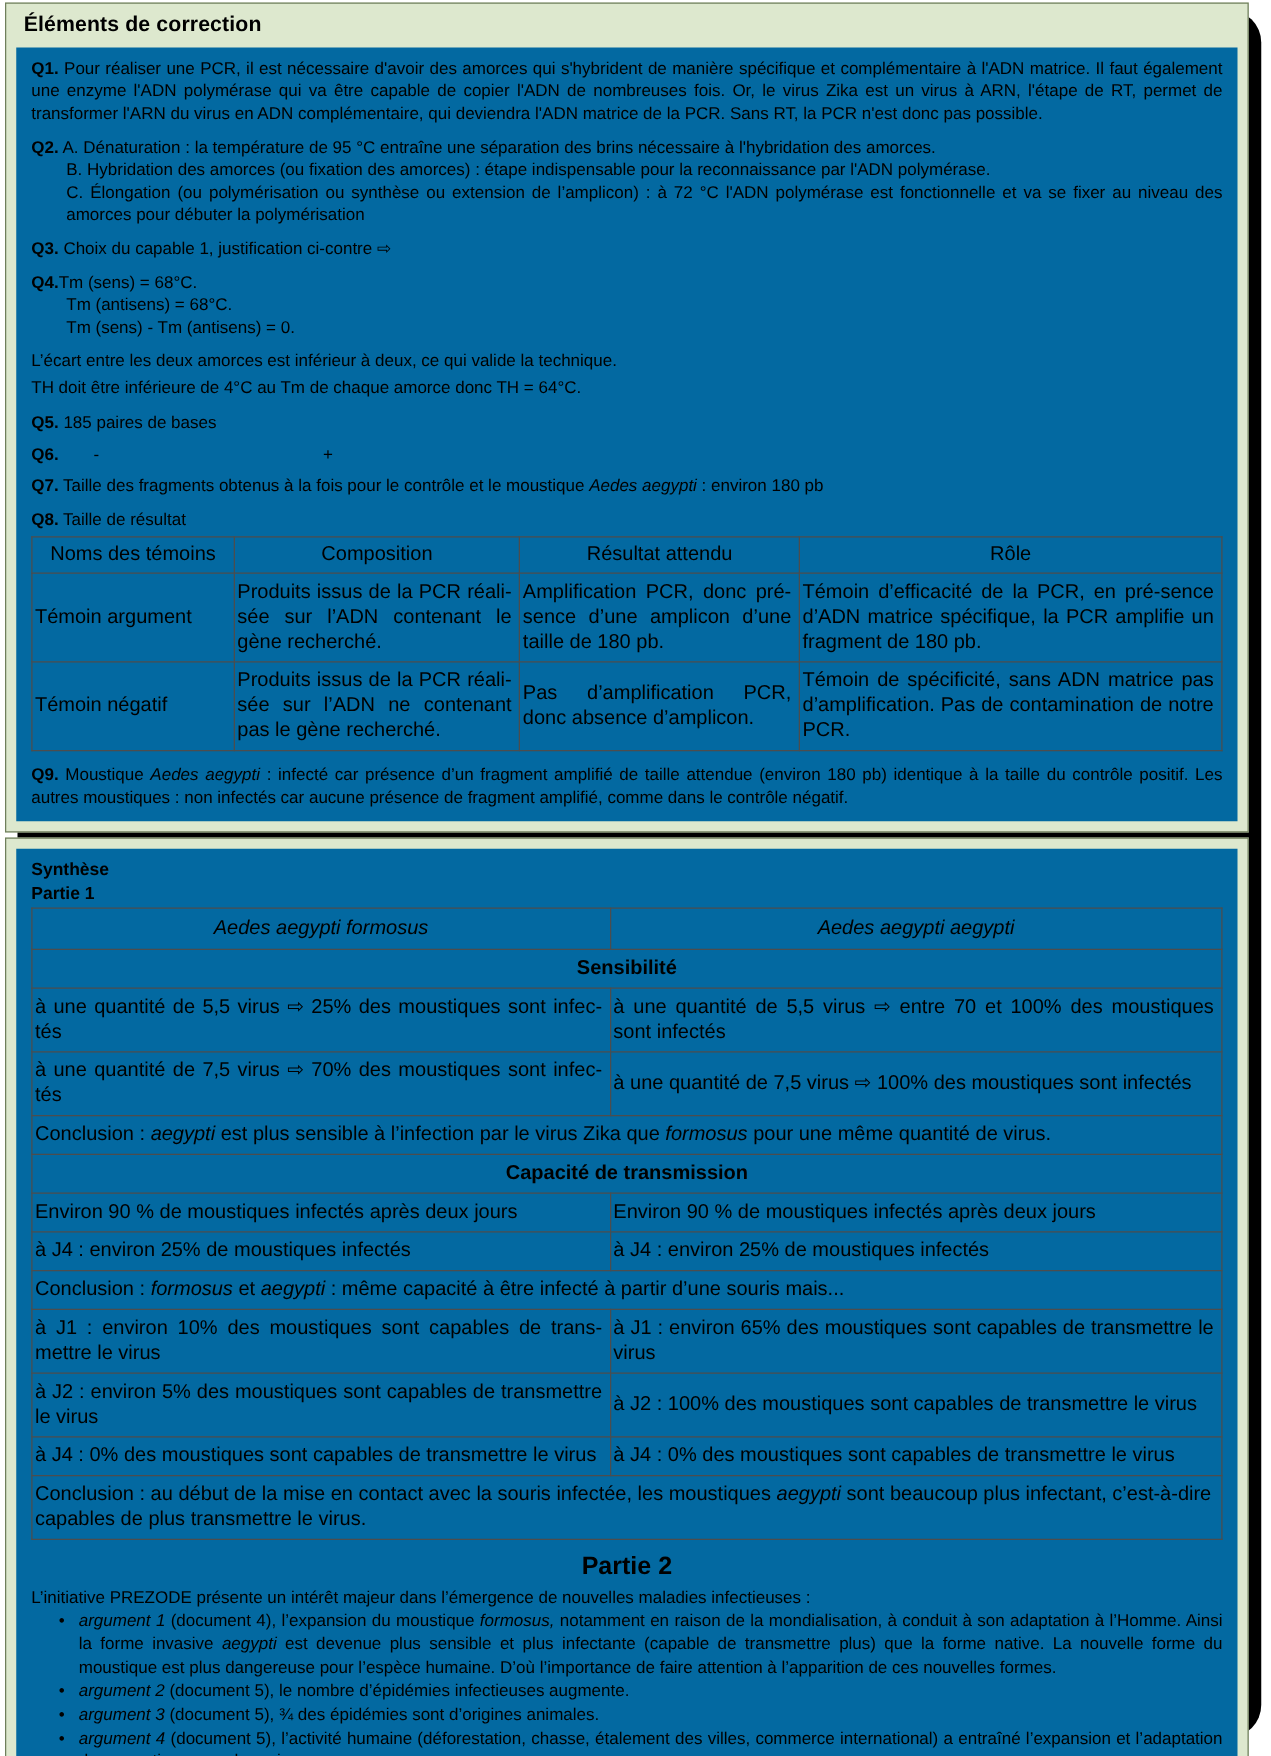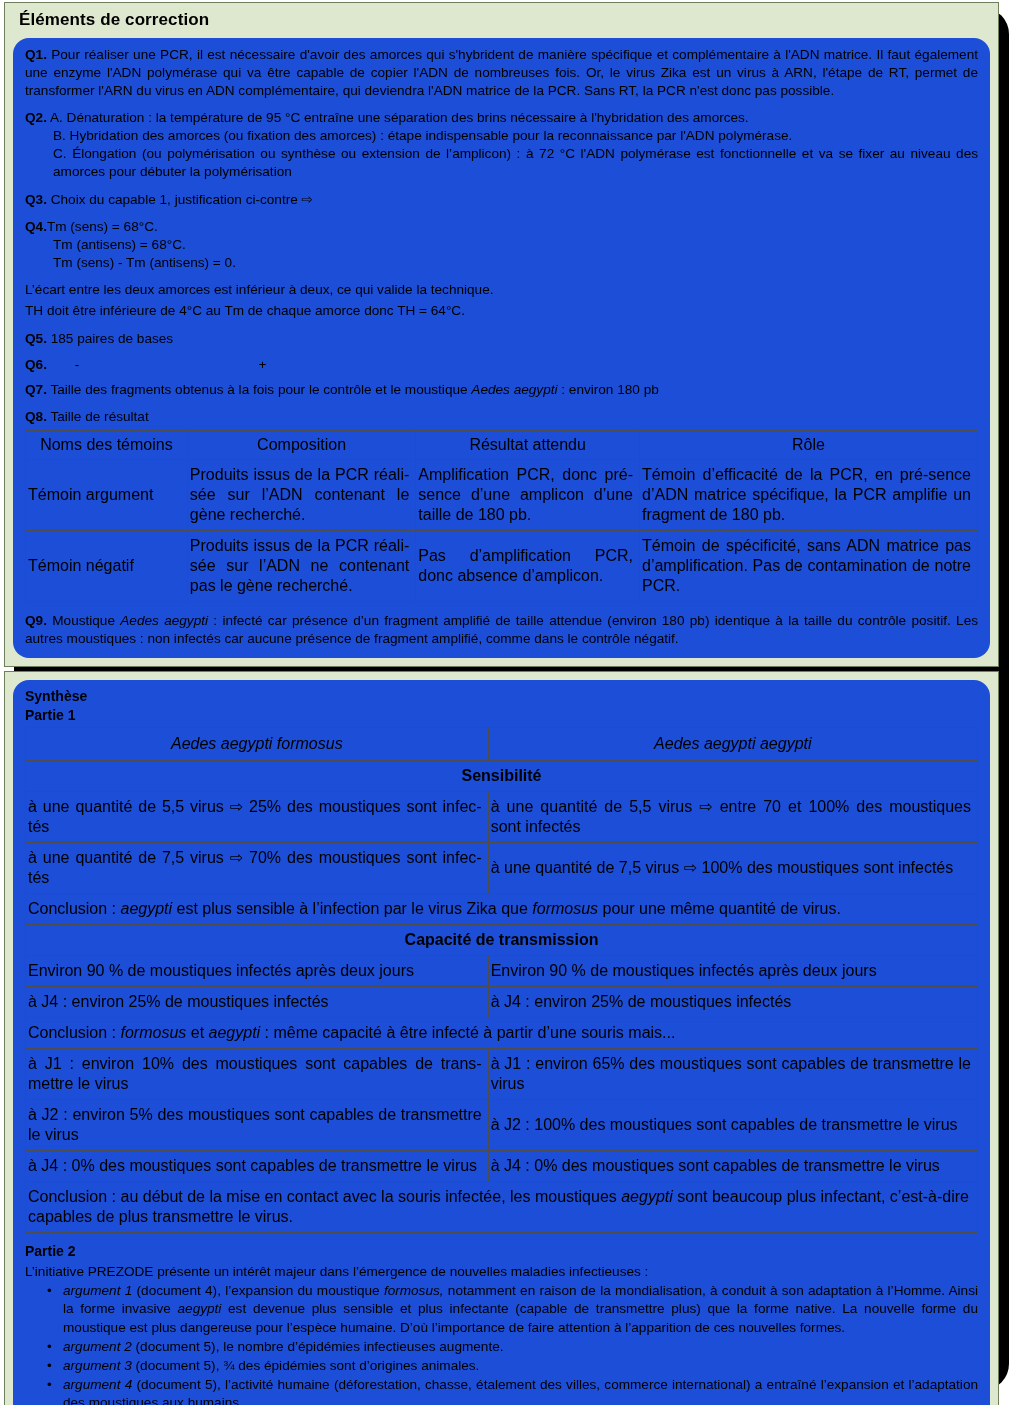--- a/index.html
+++ b/index.html
@@ -53,25 +53,24 @@
 
   .panel-title {
     font-size: 17px;
     font-weight: bold;
     padding: 7px 14px 8px 14px;
     line-height: 1.15;
     letter-spacing: 0.1px;
   }
 
   .panel-body {
-    background: #1d4ed8;
+    background: #0369a1;
     margin: 0 8px 8px 8px;
     padding: 8px 12px 10px 12px;
     box-sizing: border-box;
-    border-radius: 16px;
   }
 
   .panel-body.no-title {
     margin: 8px 8px 8px 8px;
   }
 
   
   .qblock {
     font-size: 13.6px;
     line-height: 1.33;
@@ -137,23 +136,24 @@
 
   .sub-title {
     font-size: 14px;
     font-weight: bold;
     margin: 0 0 1px 0;
     line-height: 1.25;
   }
   .sub-title.spaced { margin-top: 0; }
 
   .partie2-title {
-    font-size: 14px;
+    font-size: 20px;
     font-weight: bold;
     margin: 10px 0 4px 0;
+    text-align: center;
   }
 
   .p2-lead {
     font-size: 13.6px;
     line-height: 1.33;
     margin: 0 0 1px 0;
   }
 
   ul.args {
     margin: 0;

